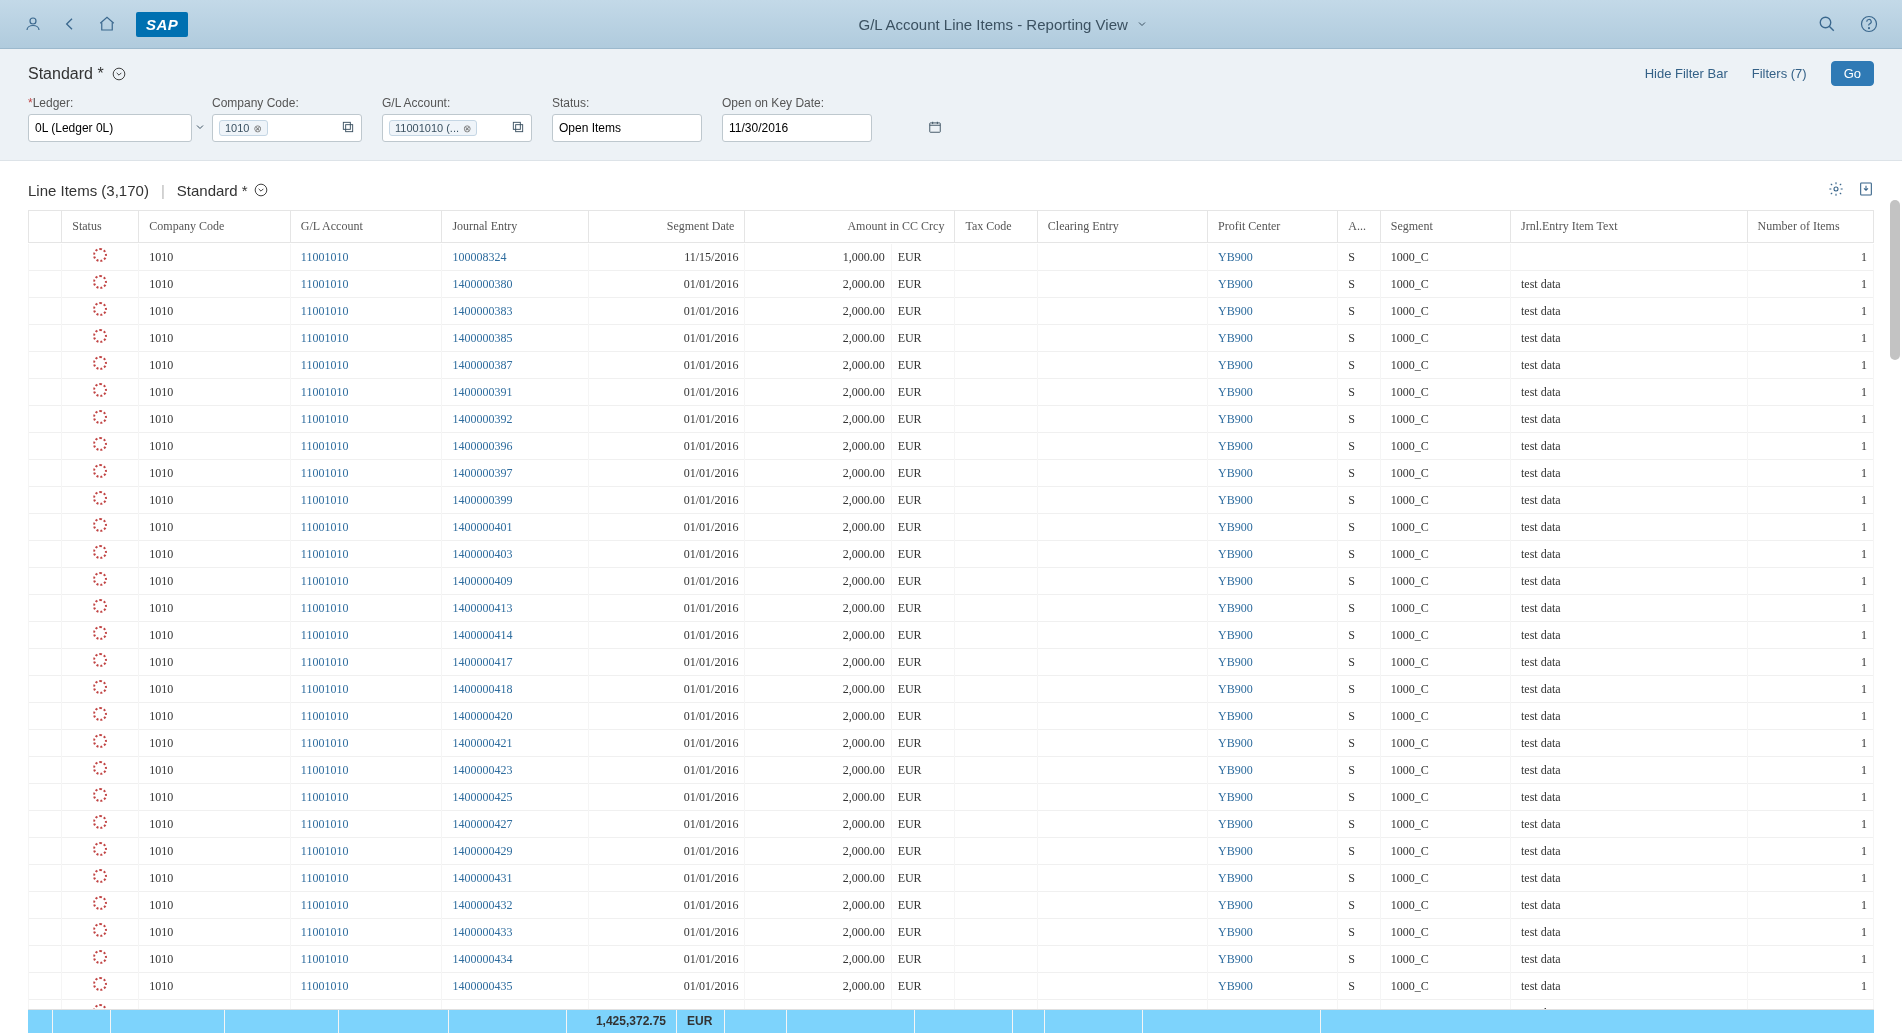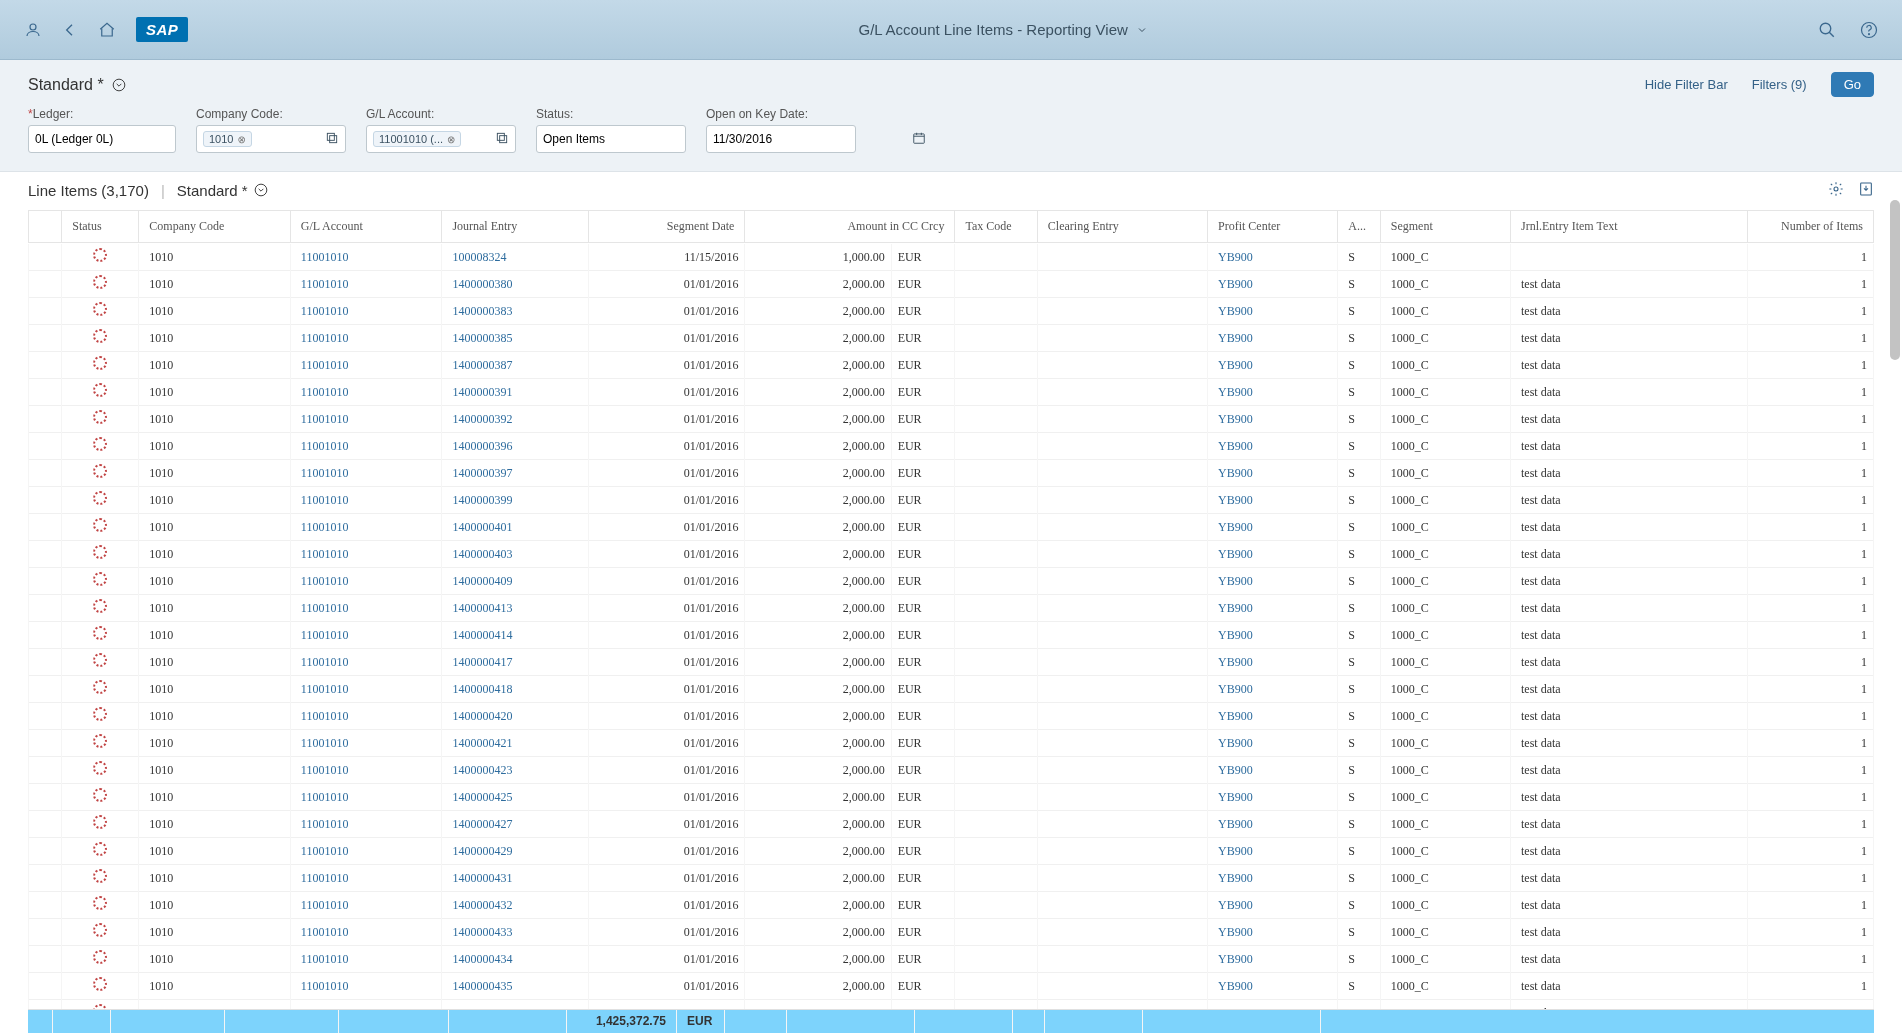--- a/index.html
+++ b/index.html
@@ -1,21 +1,21 @@
 <!DOCTYPE html>
 <html><head>
 <meta charset="utf-8">
 <style>
   * { box-sizing: border-box; margin: 0; padding: 0; }
   html, body { font-family: Arial, "Helvetica Neue", Helvetica, sans-serif; font-size: 13px; color: #333; background: #fff; height: 100%; }
   body { overflow: hidden; }
 
   
   .shell-header {
-    height: 60px; display: flex; align-items: center; justify-content: space-between;
+    height: 49px; display: flex; align-items: center; justify-content: space-between;
     background: linear-gradient(to bottom, #c3d9e8, #b0cbdd);
     padding: 0 24px; border-bottom: 1px solid #9cb9cd;
   }
   .shell-left { display: flex; align-items: center; gap: 20px; }
   .shell-right { display: flex; align-items: center; gap: 24px; }
   .shell-icon { color: #3b688e; cursor: pointer; display: inline-flex; }
   .sap-logo { font-weight: bold; color: #fff; background: #0070b1; padding: 4px 10px; font-size: 15px; border-radius: 2px; font-style: italic; letter-spacing: 0.5px; }
   .shell-title { color: #3b5161; font-size: 15px; display: flex; align-items: center; gap: 8px; }
 
   
@@ -24,21 +24,21 @@
   .variant-title { font-size: 16px; color: #333; display: flex; align-items: center; gap: 8px;}
   .filter-actions { display: flex; align-items: center; gap: 24px; color: #346187; }
   .go-btn { background: #2f7ab5; color: #fff; padding: 4px 12px; border-radius: 4px; border: 1px solid #2f7ab5; cursor: pointer; font-size: 13px; }
 
   .filter-fields { display: flex; gap: 20px; flex-wrap: wrap;}
   .filter-field { display: flex; flex-direction: column; gap: 4px; }
   .filter-field label { color: #555; font-size: 12px; }
   .required-star { color: #c14646; }
   .input-wrap { display: flex; align-items: center; border: 1px solid #bec8ce; background: #fff; border-radius: 3px; height: 28px; padding: 0 6px; position: relative; }
   .input-wrap input { border: none; outline: none; font-size: 12px; flex: 1; background: transparent;}
-  .sel-160 { width: 148px; } .sel-120 { width: 150px; } .sel-110 { width: 150px; gap: 40px; }
+  .sel-160 { width: 164px; } .sel-120 { width: 150px; } .sel-110 { width: 150px; gap: 40px; }
   .token { background: #eff4f9; border: 1px solid #c5d6e4; border-radius: 3px; font-size: 11px; padding: 1px 5px; display: flex; align-items: center; gap: 4px; color: #3b5161;}
   .token .x { color: #777; font-size: 10px; cursor: pointer;}
   .trail-icon { color: #3b5161; cursor: pointer; margin-left: 4px; }
 
   
   .table-area { position: absolute; left:0; right: 0; top: 170px; bottom: 0; display:flex; flex-direction:column; padding: 0 28px 0 28px;}
   .table-toolbar { display: flex; align-items: center; justify-content: space-between; height: 40px; }
   .table-title { font-size: 15px; color: #333; display: flex; align-items: center; gap: 12px;}
   .table-title .sep { color: #bbb; }
   .tb-actions { display: flex; align-items: center; gap: 14px; color: #346187; }
@@ -117,21 +117,21 @@
   <div class="filter-head">
     <div class="variant-title">
       <span>Standard *</span>
       <svg width="14" height="14" viewBox="0 0 24 24" fill="none" stroke="#333" stroke-width="1.6">
           <circle cx="12" cy="12" r="10"></circle>
           <path d="M8 10l4 4 4-4"></path>
         </svg>
     </div>
     <div class="filter-actions">
       <span style="cursor:pointer;">Hide Filter Bar</span>
-      <span style="cursor:pointer;">Filters (9)</span>
+      <span style="cursor:pointer;">Filters (7)</span>
       <button class="go-btn">Go</button>
     </div>
   </div>
 
   <div class="filter-fields">
 
     <div class="filter-field">
       <label><span class="required-star">*</span><span>Ledger:</span></label>
       <div class="input-wrap sel-160">
         <input readonly="" value="0L (Ledger 0L)" style="">
@@ -261,21 +261,21 @@
           <th>G/L Account</th>
           <th>Journal Entry</th>
           <th style="text-align:right;">Segment Date</th>
           <th colspan="2" style="text-align:right;">Amount in CC Crcy</th>
           <th>Tax Code</th>
           <th>Clearing Entry</th>
           <th>Profit Center</th>
           <th>A...</th>
           <th>Segment</th>
           <th>Jrnl.Entry Item Text</th>
-          <th style="text-align:right;">Number of Items</th>
+          <th style="">Number of Items</th>
         </tr>
       </thead>
     </table>
     </div>
     <div class="body-wrap">
     <table>
       <colgroup>
         <col class="c-sel">
             <col class="c-status">
             <col class="c-cc">

